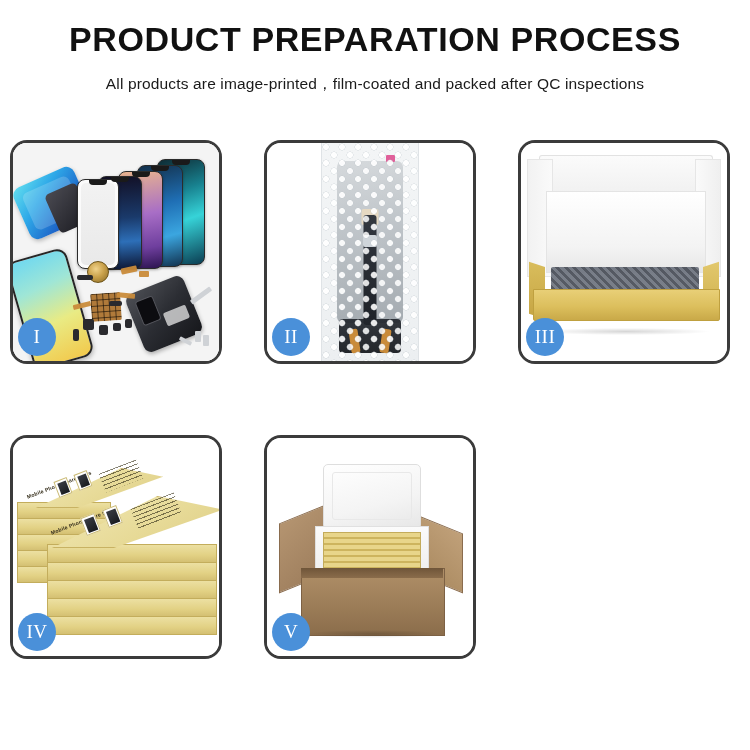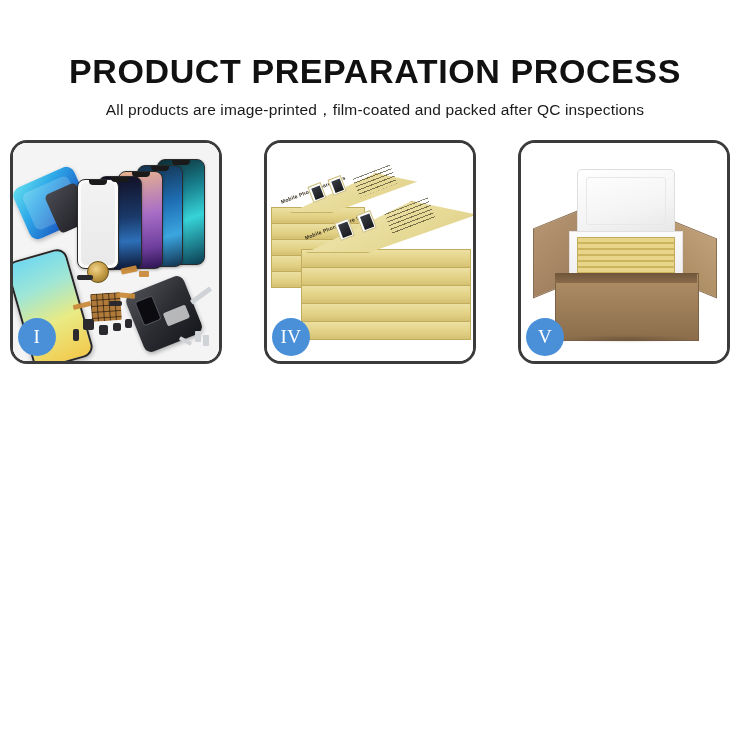--- a/index.html
+++ b/index.html
@@ -19,30 +19,30 @@
 
   
   .header {
     position: absolute;
     top: 0; left: 0;
     width: 750px;
     text-align: center;
   }
   .page-title {
     margin: 0;
-    padding-top: 52px;
+    padding-top: 20px;
     font-size: 34px;
     font-weight: 700;
     letter-spacing: 0.6px;
     line-height: 1.12;
     color: #111111;
     white-space: nowrap;
   }
   .page-subtitle {
-    margin: 2px;
+    margin: 8px;
     padding-top: 8px;
     font-size: 15.5px;
     font-weight: 400;
     letter-spacing: 0.15px;
     color: #1a1a1a;
     white-space: nowrap;
   }
 
   
   .grid {
@@ -449,21 +449,51 @@
       <div class="flex-strip" style="left:60px;  top:160px; width:18px; height:5px; transform:rotate(-14deg);"></div>
 
       <div class="sil-strip" style="left:176px; top:150px; width:24px; height:5px; transform:rotate(-36deg);"></div>
       <div class="sil-strip" style="left:182px; top:188px; width:6px;  height:11px;"></div>
       <div class="sil-strip" style="left:190px; top:192px; width:6px;  height:11px;"></div>
       <div class="sil-strip" style="left:166px; top:196px; width:13px; height:4px; transform:rotate(28deg);"></div>
     </div>
     <div class="badge">I</div>
   </div>
 
-
+  <div class="panel">
+    <div class="panel-stage">
+      <div class="p2-bag">
+        <div class="p2-lcd"></div>
+        <div class="p2-conn"></div>
+        <div class="p2-cable"></div>
+        <div class="p2-conn2"></div>
+        <div class="p2-base"></div>
+        <div class="p2-gold-l"></div>
+        <div class="p2-gold-r"></div>
+        <div class="p2-pink"></div>
+        <div class="bubbles"></div>
+      </div>
+    </div>
+    <div class="badge">II</div>
+  </div>
+
+  <div class="panel">
+    <div class="panel-stage">
+      <div class="p3-lid-back"></div>
+      <div class="p3-flap-l"></div>
+      <div class="p3-flap-r"></div>
+      <div class="p3-foam"></div>
+      <div class="p3-contents"></div>
+      <div class="p3-tray-left"></div>
+      <div class="p3-tray-right"></div>
+      <div class="p3-tray-front"></div>
+      <div class="p3-shadow"></div>
+    </div>
+    <div class="badge">III</div>
+  </div>
 
   <div class="panel">
     <div class="panel-stage">
       <div class="stack">
 
         <div class="sbox" style="left:4px;  top:64px;  width:92px; height:15px;"></div>
         <div class="sbox" style="left:4px;  top:80px;  width:92px; height:15px;"></div>
         <div class="sbox" style="left:4px;  top:96px;  width:92px; height:15px;"></div>
         <div class="sbox" style="left:4px;  top:112px; width:92px; height:15px;"></div>
         <div class="sbox" style="left:4px;  top:128px; width:92px; height:15px;"></div>

